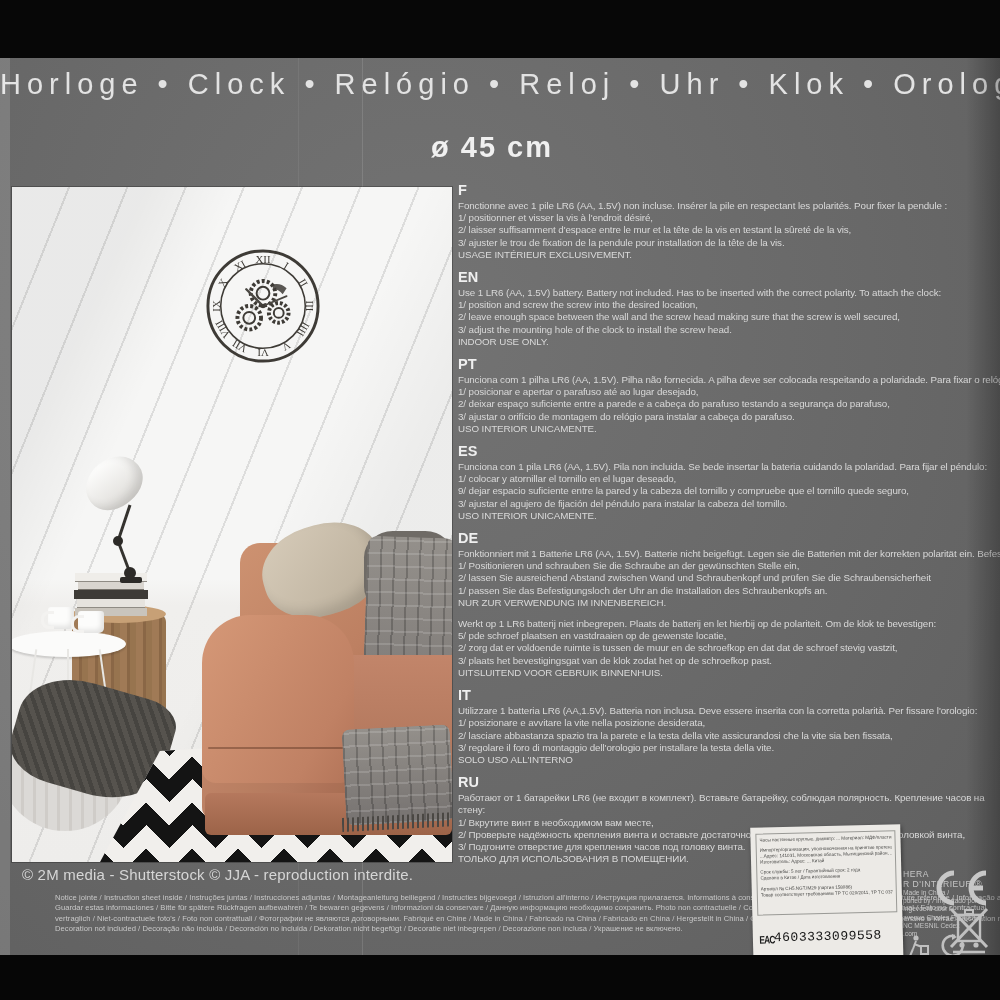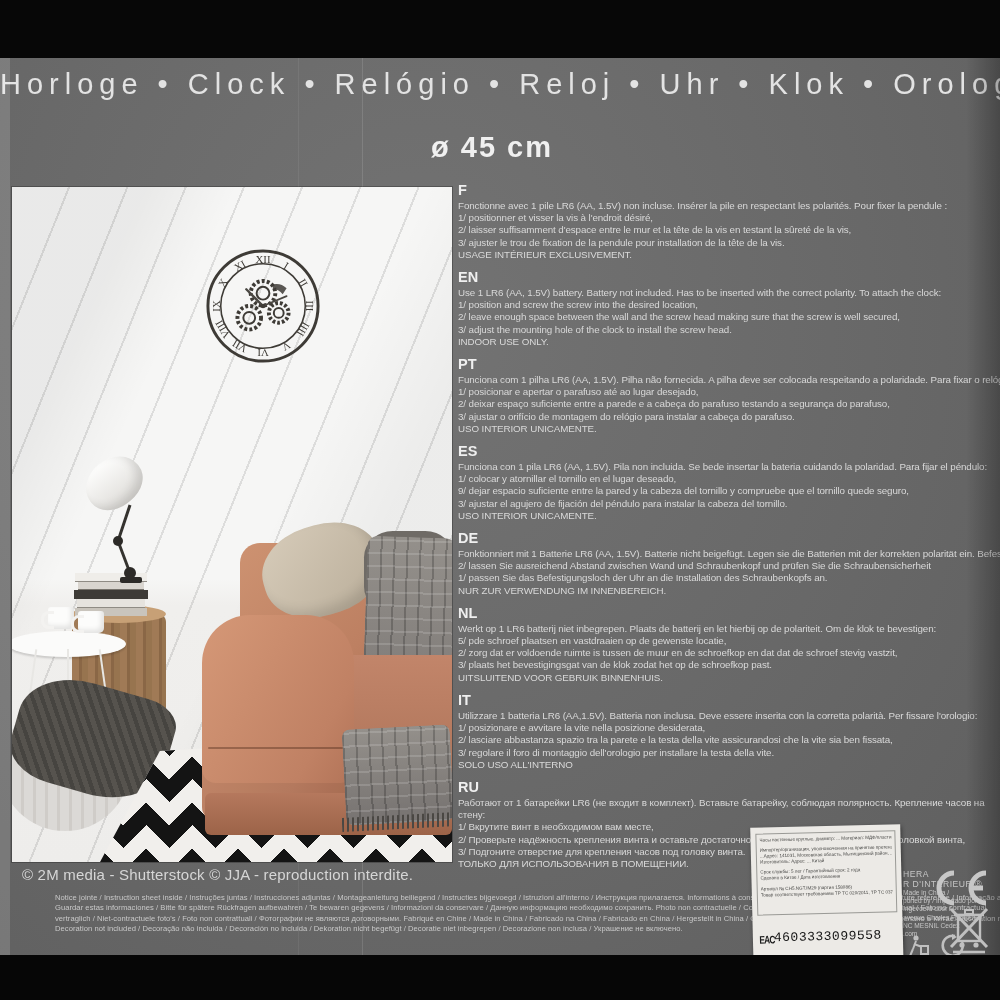--- a/index.html
+++ b/index.html
@@ -237,26 +237,26 @@
         <div class="lang">ES</div>
         <div class="iline">Funciona con 1 pila LR6 (AA, 1.5V). Pila non incluida. Se bede insertar la bateria cuidando la polaridad. Para fijar el péndulo:</div>
         <div class="iline">1/ colocar y atornillar el tornillo en el lugar deseado,</div>
         <div class="iline">9/ dejar espacio suficiente entre la pared y la cabeza del tornillo y compruebe que el tornillo quede seguro,</div>
         <div class="iline">3/ ajustar el agujero de fijación del péndulo para instalar la cabeza del tornillo.</div>
         <div class="iline">USO INTERIOR UNICAMENTE.</div>
       </div>
       <div class="section">
         <div class="lang">DE</div>
         <div class="iline">Fonktionniert mit 1 Batterie LR6 (AA, 1.5V). Batterie nicht beigefügt. Legen sie die Batterien mit der korrekten polarität ein. Befesti-</div>
+        <div class="iline">1/ Positionieren und schrauben Sie die Schraube an der gewünschten Stelle ein,</div>
         <div class="iline">2/ lassen Sie ausreichend Abstand zwischen Wand und Schraubenkopf und prüfen Sie die Schraubensicherheit</div>
         <div class="iline">1/ passen Sie das Befestigungsloch der Uhr an die Installation des Schraubenkopfs an.</div>
         <div class="iline">NUR ZUR VERWENDUNG IM INNENBEREICH.</div>
       </div>
       <div class="section">
-        <div class="lang">NL</div>
         <div class="iline">Werkt op 1 LR6 batterij niet inbegrepen. Plaats de batterij en let hierbij op de polariteit. Om de klok te bevestigen:</div>
         <div class="iline">5/ pde schroef plaatsen en vastdraaien op de gewenste locatie,</div>
         <div class="iline">2/ zorg dat er voldoende ruimte is tussen de muur en de schroefkop en dat dat de schroef stevig vastzit,</div>
         <div class="iline">3/ plaats het bevestigingsgat van de klok zodat het op de schroefkop past.</div>
         <div class="iline">UITSLUITEND VOOR GEBRUIK BINNENHUIS.</div>
       </div>
       <div class="section">
         <div class="lang">IT</div>
         <div class="iline">Utilizzare 1 batteria LR6 (AA,1.5V). Batteria non inclusa. Deve essere inserita con la corretta polarità. Per fissare l'orologio:</div>
         <div class="iline">1/ posizionare e avvitare la vite nella posizione desiderata,</div>

